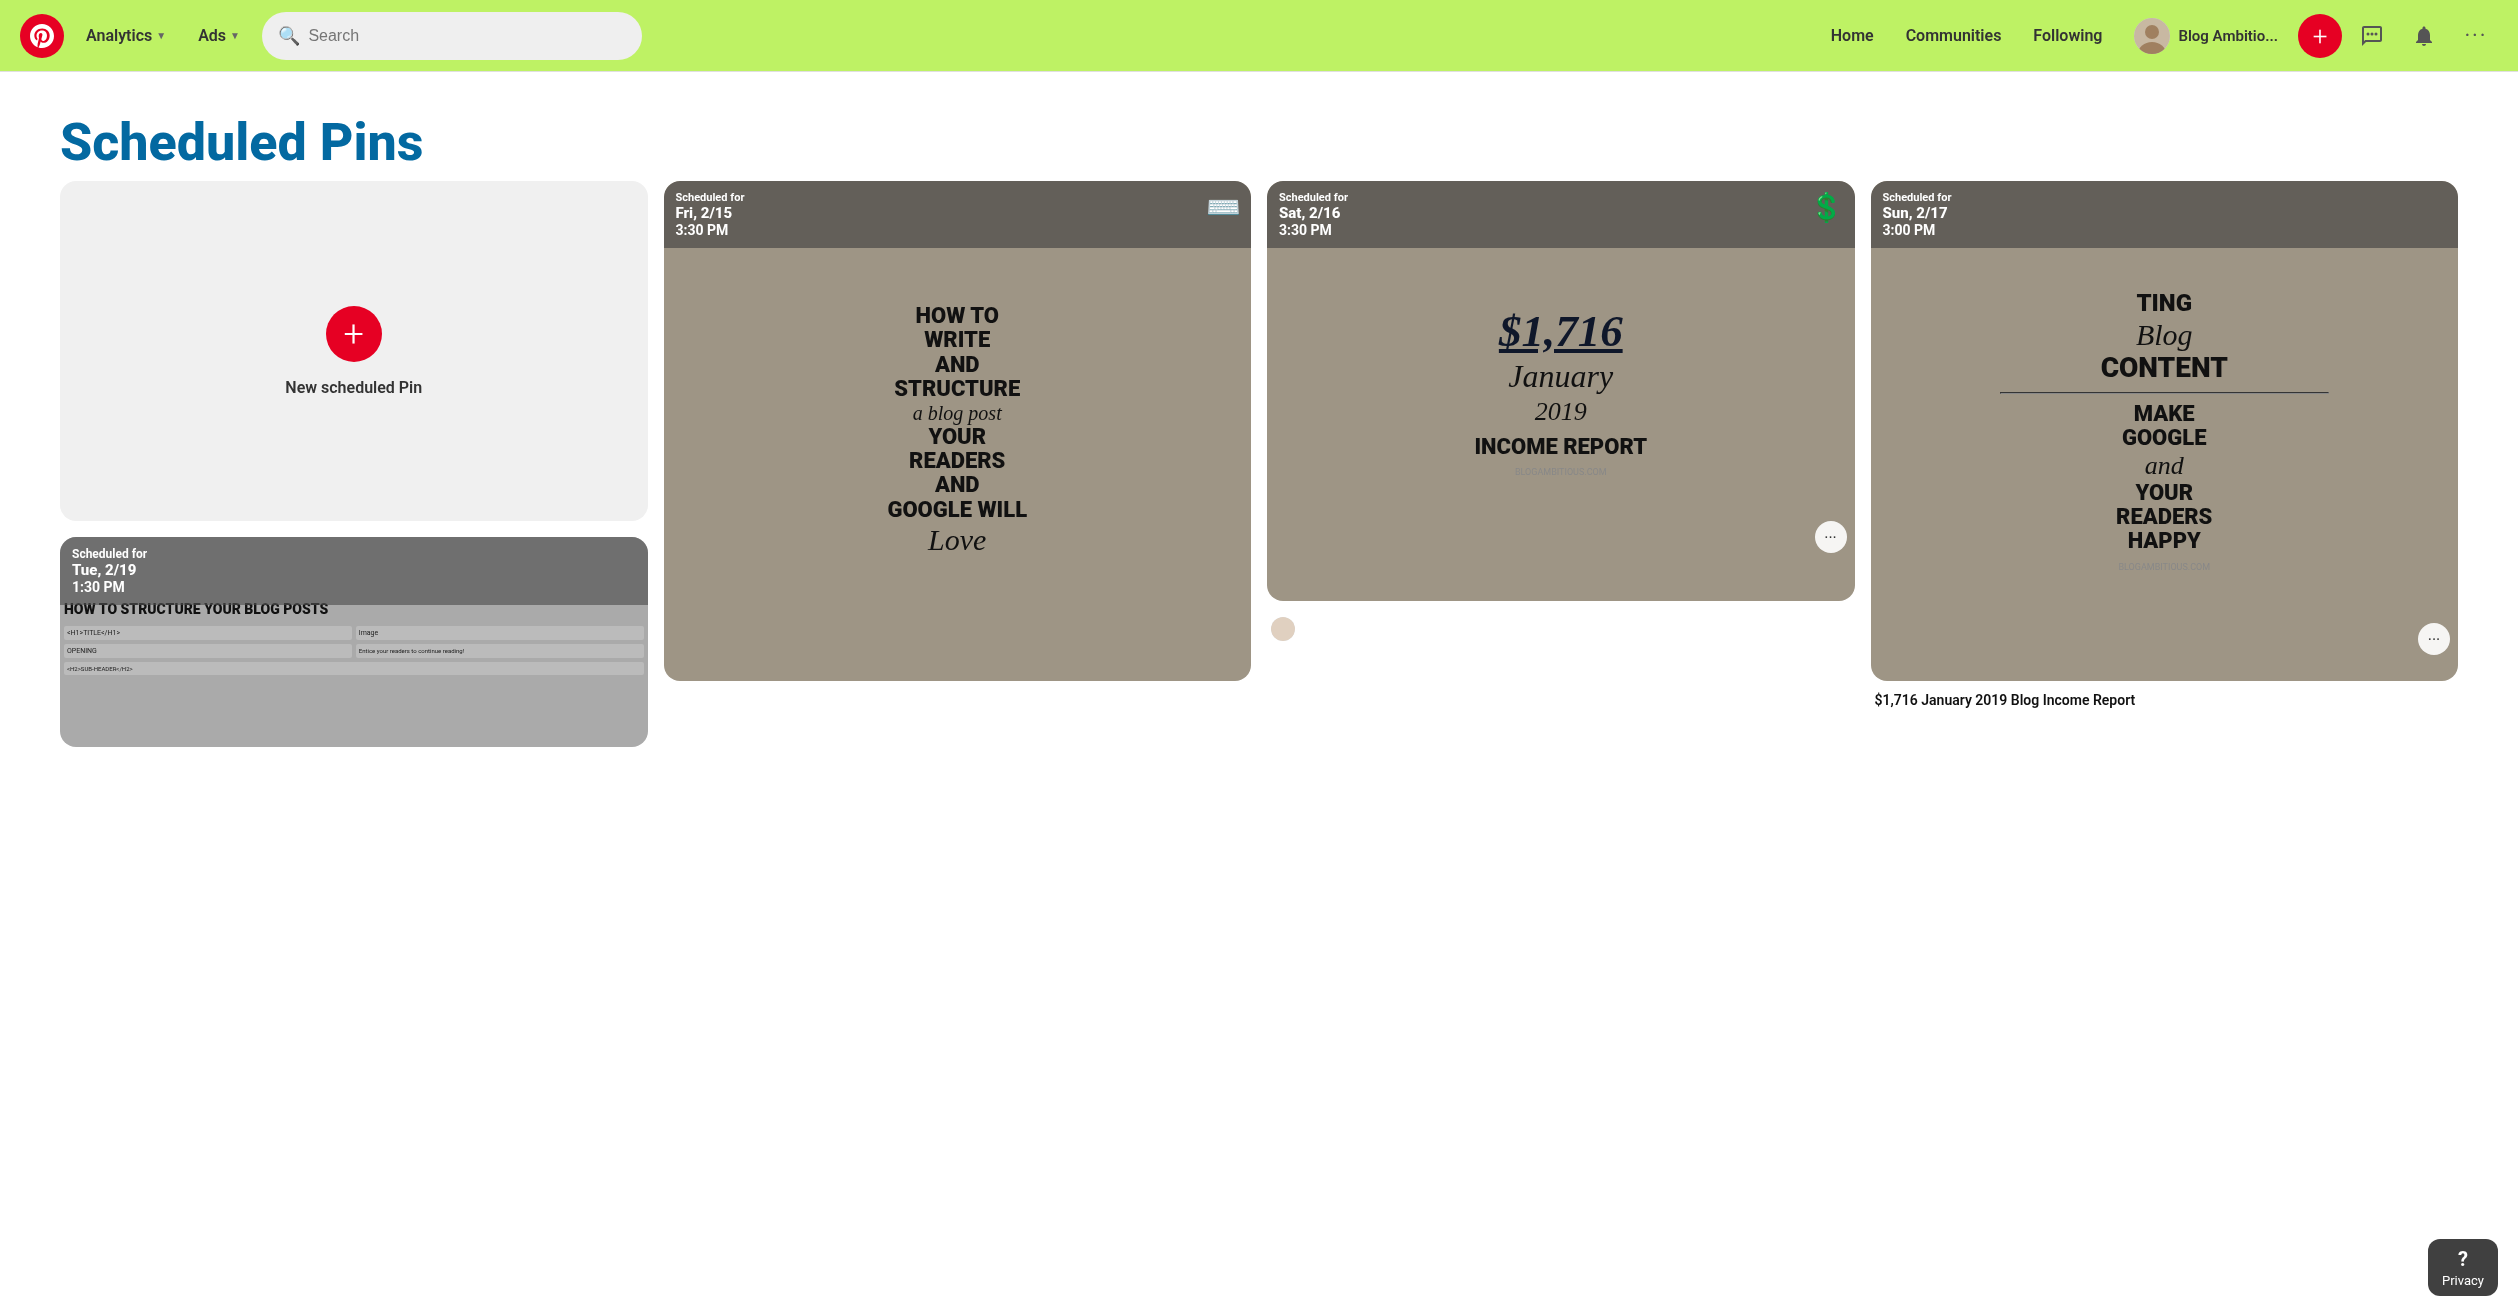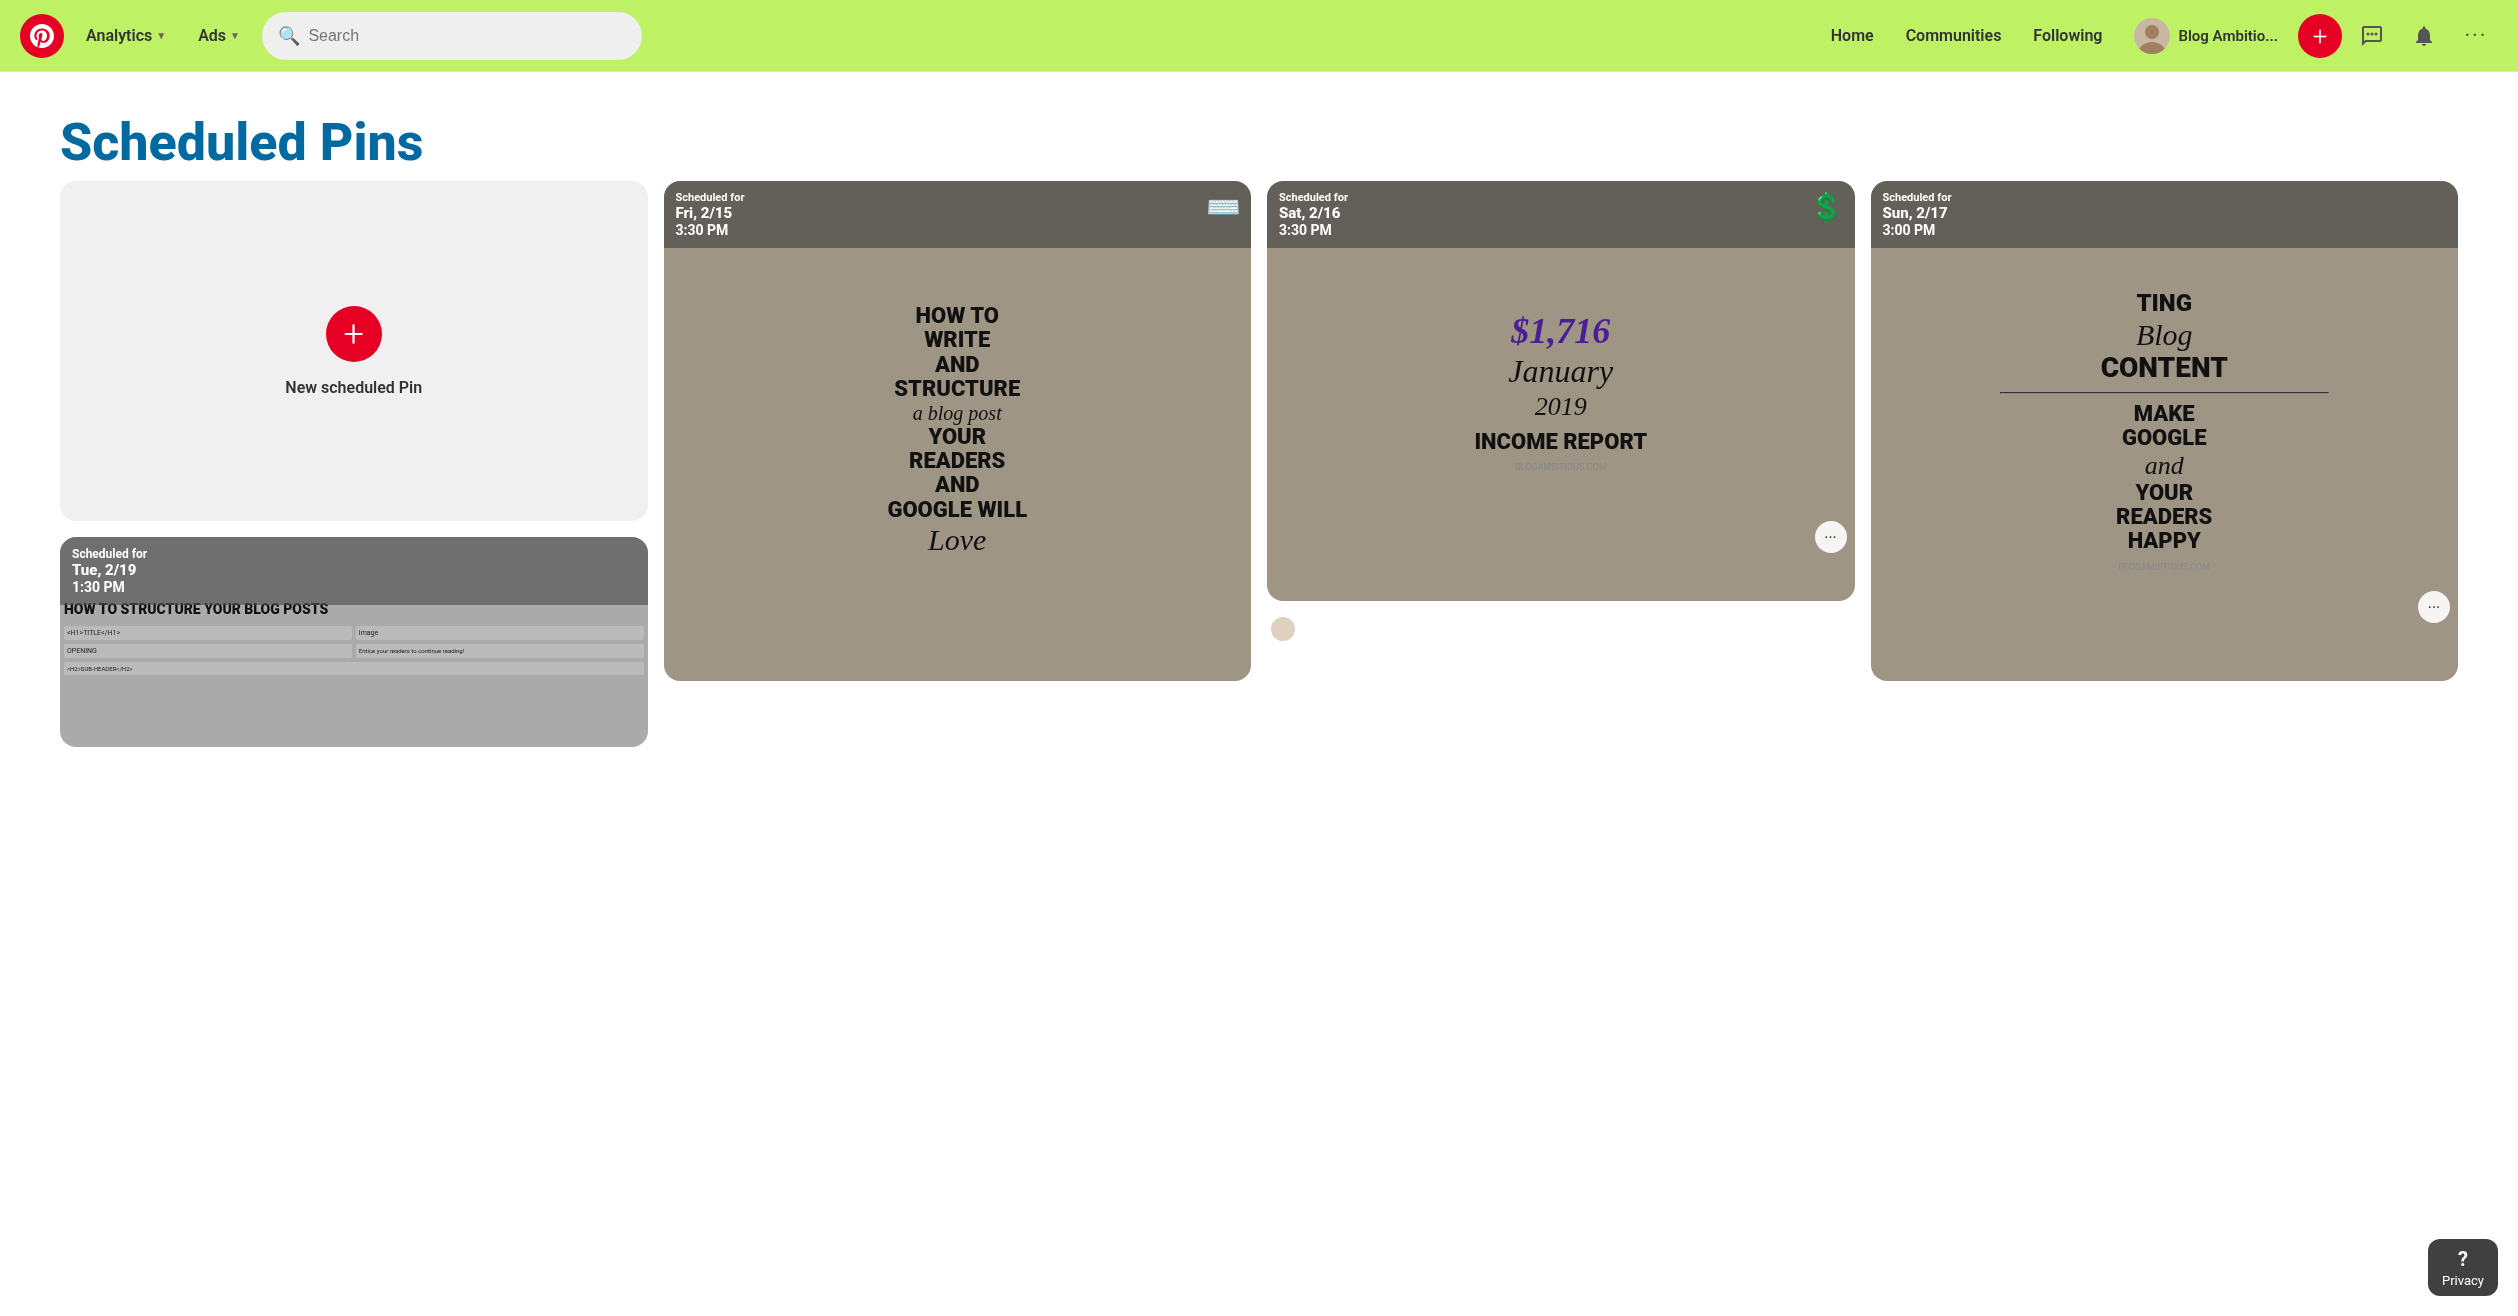--- a/index.html
+++ b/index.html
@@ -135,21 +135,21 @@
       padding: 20px;
       color: #111;
       text-align: center;
       min-height: 500px;
     }
     .pin-img-content.income { min-height: 420px; }
     .pin-img-content.blog-content { min-height: 500px; }
 
     .pin-title-text { font-size: 18px; font-weight: 900; text-transform: uppercase; line-height: 1.1; }
     .pin-script { font-family: 'Georgia', serif; font-style: italic; font-size: 20px; line-height: 1.2; }
-    .pin-red { color: #4c1d95; font-size: 36px; font-weight: 900; font-style: italic; font-family: 'Georgia', serif; }
+    .pin-red { color: #0f172a; font-size: 45px; font-weight: 900; font-style: italic; font-family: 'Georgia', serif; text-decoration: underline; }
     .pin-small { font-size: 9px; color: #888; margin-top: 8px; }
 
     .pin-meta { padding: 10px 4px 4px; }
     .pin-meta-title { font-size: 14px; font-weight: 600; color: #111; line-height: 1.3; }
     .pin-meta-source { display: flex; align-items: center; gap: 6px; margin-top: 6px; }
     .pin-meta-avatar { width: 24px; height: 24px; border-radius: 50%; background: #ddd; overflow: hidden; }
     .pin-meta-name { font-size: 12px; color: #767676; font-weight: 600; }
 
     .privacy-badge {
       position: fixed; bottom: 20px; right: 20px;
@@ -333,20 +333,23 @@
           <div class="pin-script" style="font-size:26px;">and</div>
           <div class="pin-title-text" style="font-size:22px;">YOUR</div>
           <div class="pin-title-text" style="font-size:22px;">READERS</div>
           <div class="pin-title-text" style="font-size:22px;">HAPPY</div>
           <div class="pin-small">BLOGAMBITIOUS.COM</div>
         </div>
       </div>
 
       <div style="position:absolute;bottom:58px;right:8px;background:rgba(255,255,255,0.9);border-radius:50%;width:32px;height:32px;display:flex;align-items:center;justify-content:center;font-size:16px;cursor:pointer;z-index:2;">···</div>
 
+      <div class="pin-meta">
+        <div class="pin-meta-title">$1,716 January 2019 Blog Income Report</div>
+      </div>
     </div>
 
   </div>
 </main>
 
 <div class="privacy-badge">
   <span style="font-size:20px;font-weight:700;">?</span>
   <span style="font-size:13px;">Privacy</span>
 </div>
 

